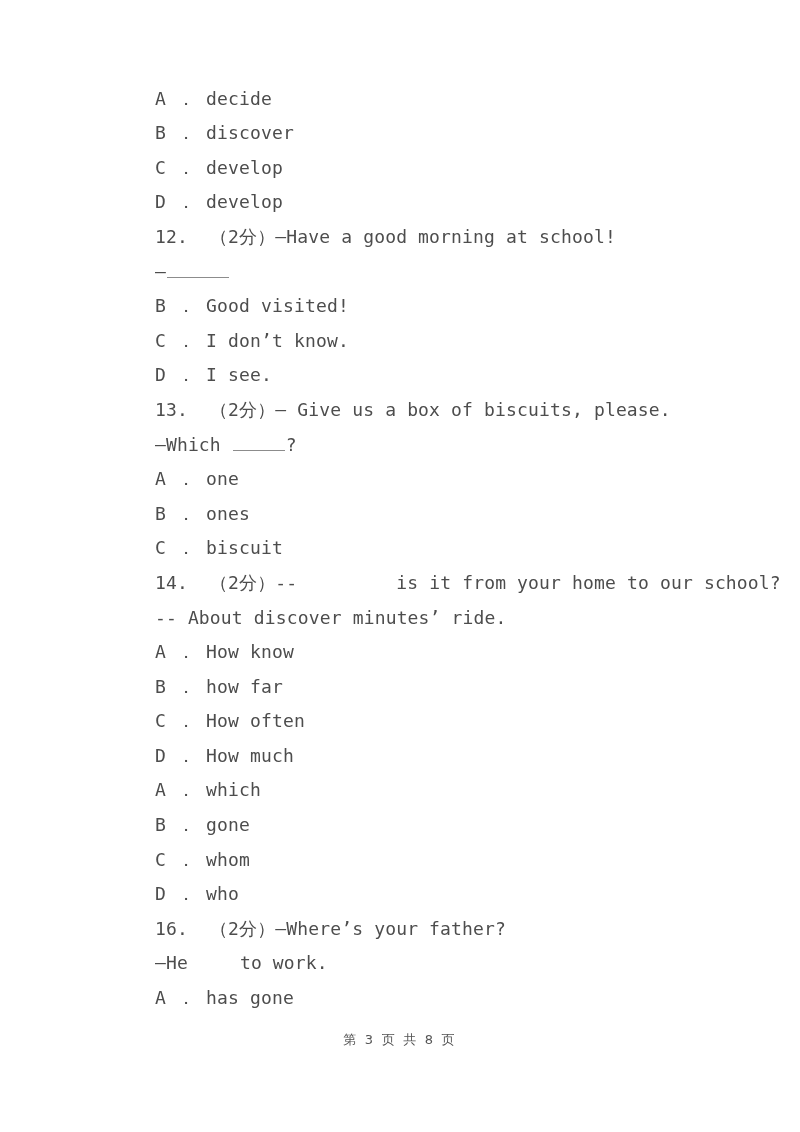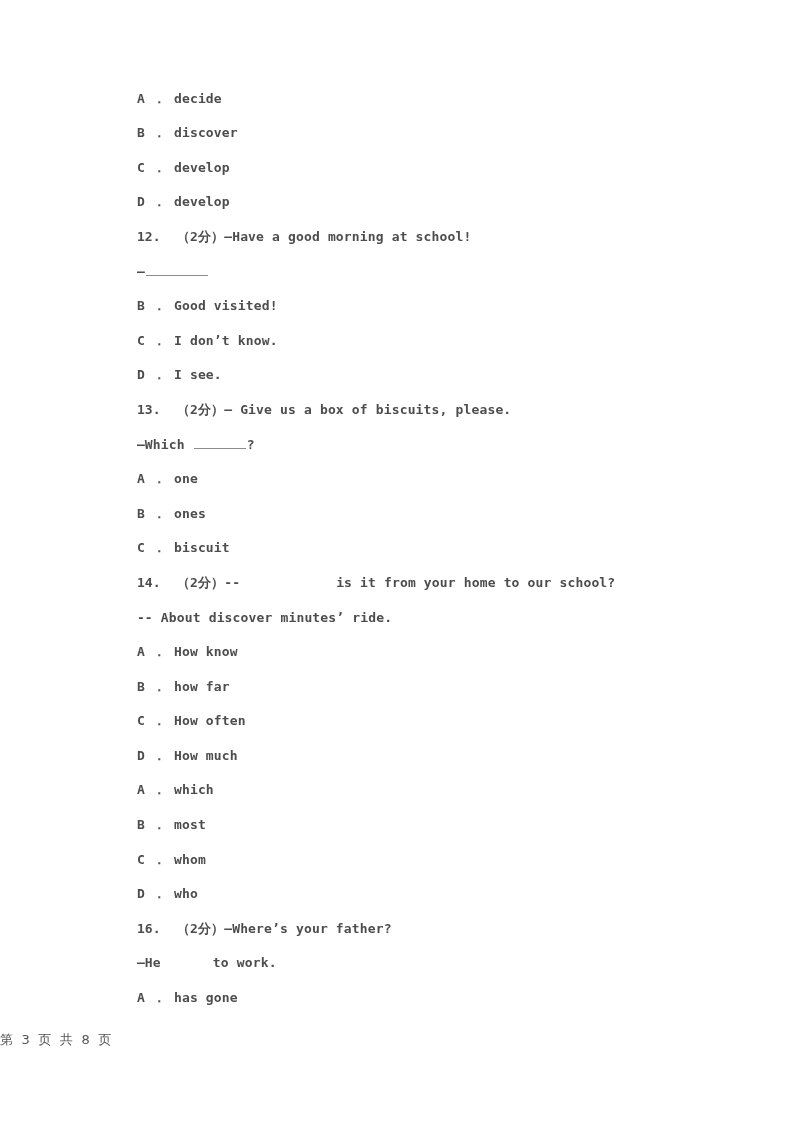--- a/index.html
+++ b/index.html
@@ -22,25 +22,25 @@
     position: absolute;
     left: 89px;
     top: 47px;
     width: 640px;
   }
 
   
   .line {
     height: 34.6px;
     line-height: 34.6px;
-    font-size: 13px;
+    font-size: 18px;
     color: #4d4d4d;
     white-space: pre;
     letter-spacing: 0.15px;
-    font-weight: 700;
+    font-weight: 400;
   }
 
   
   .line.option { }
   .line.question { }
   .line.continuation { }
 
   
   .blank {
     display: inline-block;
@@ -58,21 +58,21 @@
     display: inline-block;
   }
   .gap.g-wide { width: 88px; }
   .gap.g-narrow { width: 52px; }
 
   .footer {
     position: absolute;
     left: 0;
     top: 1031px;
     width: 800px;
-    text-align: left;
+    text-align: center;
     font-size: 13px;
     color: #555555;
     letter-spacing: 2.2px;
     font-family: "DejaVu Sans", "Liberation Sans", sans-serif;
     white-space: pre;
   }
 </style>
 </head>
 <body>
 
@@ -160,21 +160,21 @@
     <div class="line option">
       <span>D ． How much</span>
     </div>
 
 
     <div class="line option">
       <span>A ． which</span>
     </div>
 
     <div class="line option">
-      <span>B ． most</span>
+      <span>B ． gone</span>
     </div>
 
     <div class="line option">
       <span>C ． whom</span>
     </div>
 
     <div class="line option">
       <span>D ． who</span>
     </div>
 

